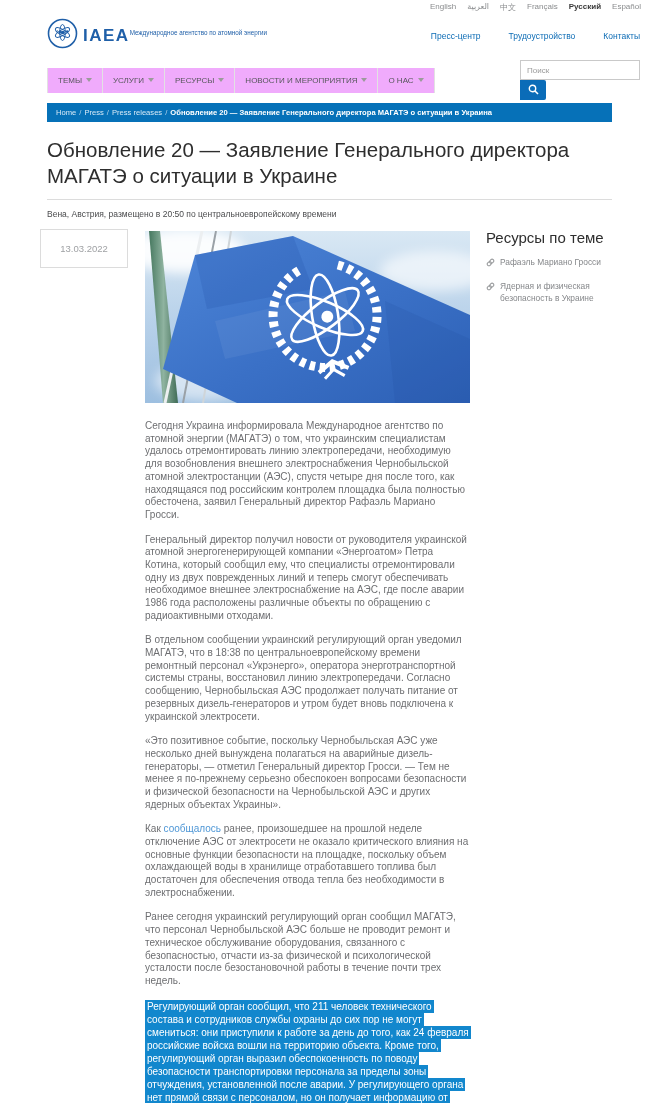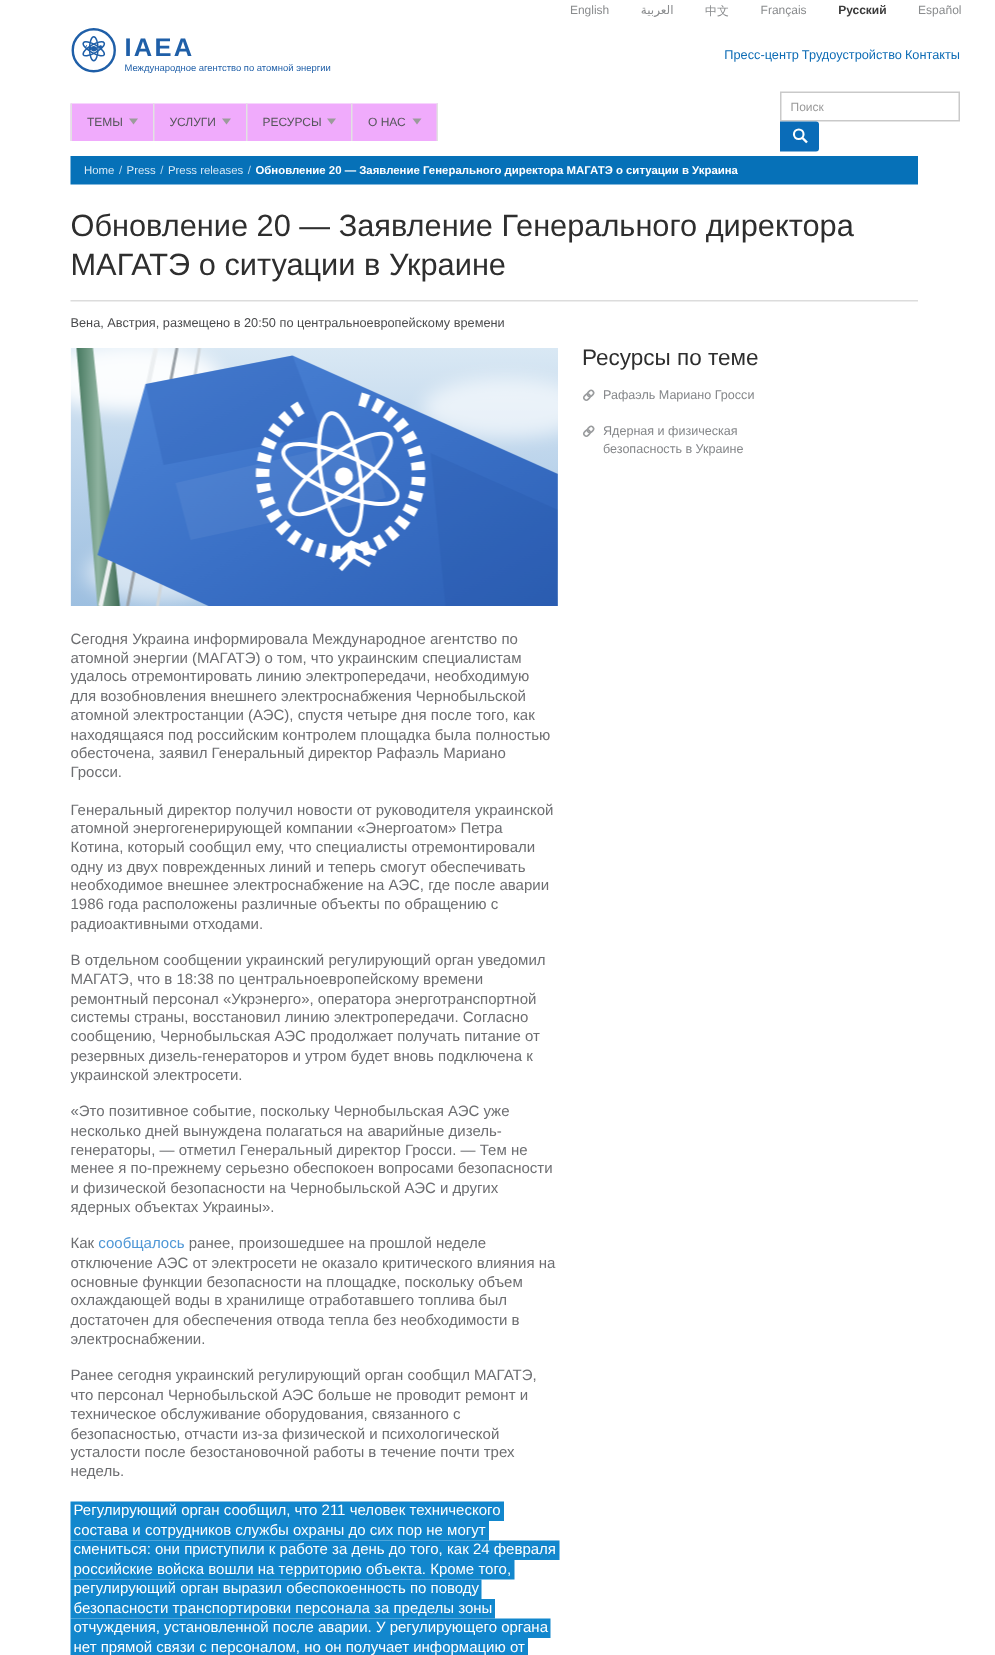--- a/index.html
+++ b/index.html
@@ -5,31 +5,31 @@
   * { box-sizing: border-box; }
   html,body { margin:0; padding:0; }
   body {
     width:663px; min-height:1103px; background:#ffffff;
     font-family:"Liberation Sans", sans-serif; color:#333;
     -webkit-font-smoothing:antialiased;
   }
   .c { margin-left:47px; width:593px; }
 
   
-  .lang-bar { display:flex; justify-content:flex-end; gap:21px; padding:2px 22px 1px 0; font-size:8px; color:#8a8c8e; }
+  .lang-bar { display:flex; justify-content:flex-end; gap:11px; padding:2px 22px 1px 0; font-size:8px; color:#8a8c8e; }
   .lang-bar .lang { cursor:pointer; }
   .lang-bar .lang.active { color:#3a3a3a; font-weight:bold; }
 
   
   .header-row { display:flex; justify-content:space-between; align-items:center; margin-top:4px; }
   .logo { display:flex; align-items:center; gap:5px; cursor:pointer; }
-  .logo-text-block { display:flex; flex-direction:column; }
+  .logo-text-block { display:flex; }
   .logo-acronym { font-size:17px; font-weight:bold; color:#1f5fa8; letter-spacing:1.5px; line-height:1; }
   .logo-tagline { font-size:6.3px; color:#1f5fa8; margin-top:2px; }
-  .header-links { display:flex; gap:2px; font-size:8.5px; color:#0d6cb5; }
+  .header-links { display:flex; gap:28px; font-size:8.5px; color:#0d6cb5; }
   .header-links span { cursor:pointer; }
 
   
   .nav-row { display:flex; align-items:center; margin-top:7px; }
   .nav-items { display:flex; background:#f0abfc; border-left:1px solid #e2e2e2; }
   .nav-item { display:flex; align-items:center; gap:4px; padding:8px 10px; font-size:8px; color:#55565a;
     border-right:1px solid #e2e2e2; cursor:pointer; white-space:nowrap; }
   .caret { width:0; height:0; border-left:3px solid transparent; border-right:3px solid transparent; border-top:4px solid #9b9b9b; }
   .search-box { margin-left:auto; display:flex;flex-direction:column; }
   .search-input { width:120px; height:20px; border:1px solid #c9c9c9; font-size:8px; padding:0 6px; color:#555; outline:none; }
@@ -117,20 +117,24 @@
     </div>
     <div class="nav-item">
       <span>УСЛУГИ</span>
       <span class="caret"></span>
     </div>
     <div class="nav-item">
       <span>РЕСУРСЫ</span>
       <span class="caret"></span>
     </div>
     <div class="nav-item">
+      <span>НОВОСТИ И МЕРОПРИЯТИЯ</span>
+      <span class="caret"></span>
+    </div>
+    <div class="nav-item">
       <span>О НАС</span>
       <span class="caret"></span>
     </div>
   </div>
   <div class="search-box">
     <input class="search-input" type="text" placeholder="Поиск" style="">
     <button class="search-btn">
       <span>
         <svg width="11" height="11" viewBox="0 0 11 11">
           <circle cx="4.5" cy="4.5" r="3.2" fill="none" stroke="#ffffff" stroke-width="1.4"></circle>
@@ -148,20 +152,23 @@
     <span class="crumb">Press releases</span>
     <span class="crumb-current">Обновление 20 — Заявление Генерального директора МАГАТЭ о ситуации в Украина</span>
   </div>
 
   <h1 class="page-title">Обновление 20 — Заявление Генерального директора МАГАТЭ о ситуации в Украине</h1>
   <hr class="title-rule">
   <p class="dateline">Вена, Австрия, размещено в 20:50 по центральноевропейскому времени</p>
 
   <div class="grid">
 
+    <div class="date-col">
+      <div class="date-badge">13.03.2022</div>
+    </div>
 
     <div class="article-col">
 
       <div class="flag-figure">
         <svg width="325" height="172" viewBox="0 0 325 172">
           <defs>
             <linearGradient id="sky" x1="0" y1="0" x2="0" y2="1">
               <stop offset="0" stop-color="#d9e8f4"></stop>
               <stop offset="0.5" stop-color="#b9d2ea"></stop>
               <stop offset="1" stop-color="#9dbfe0"></stop>

